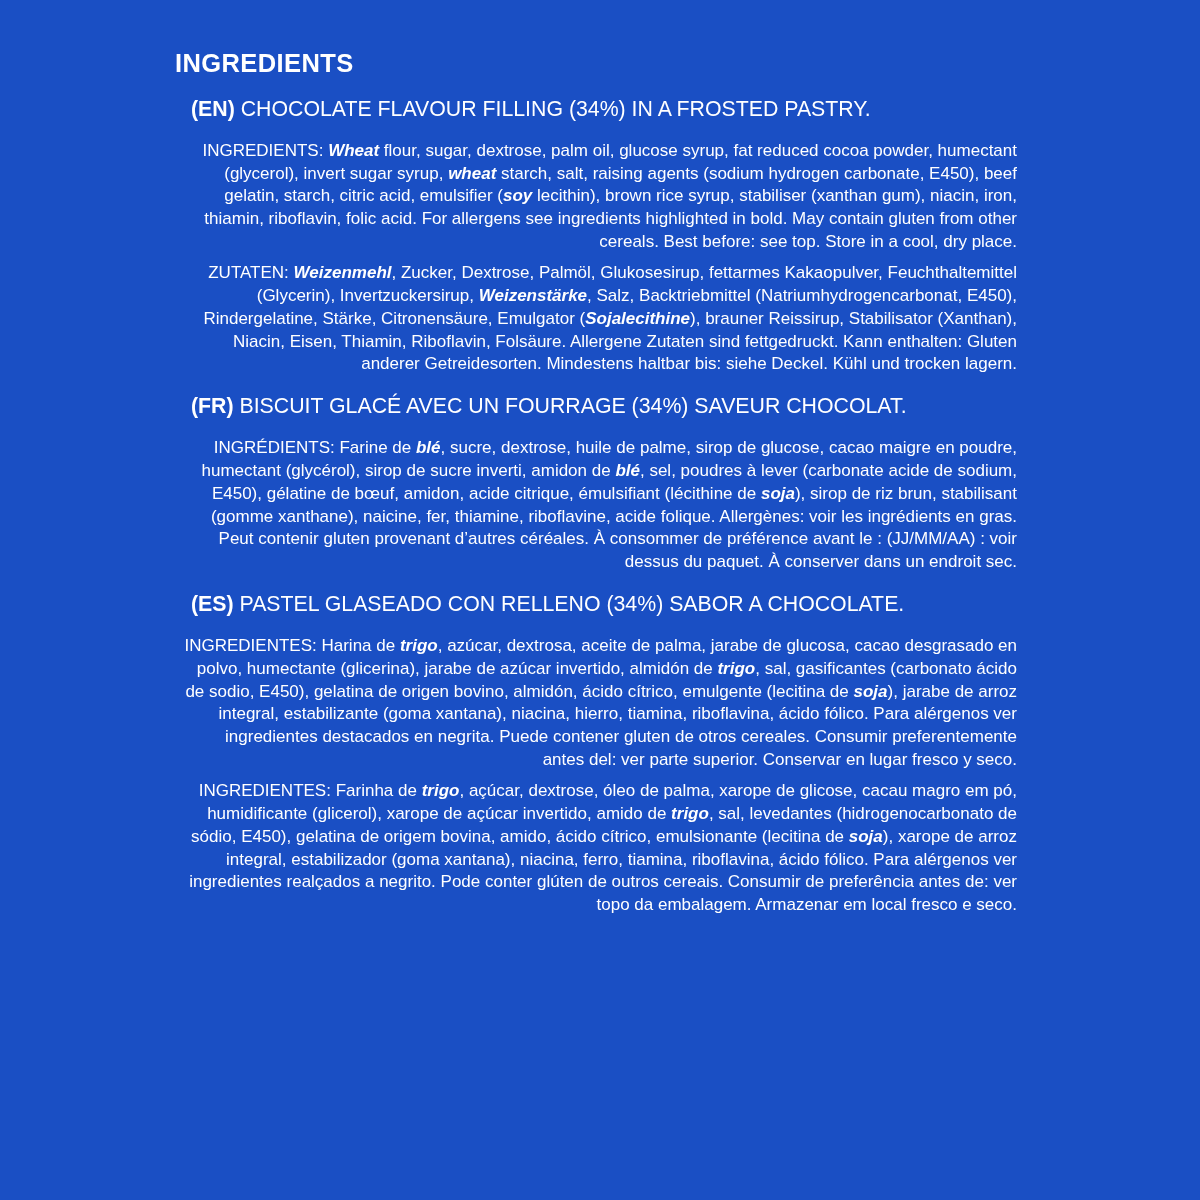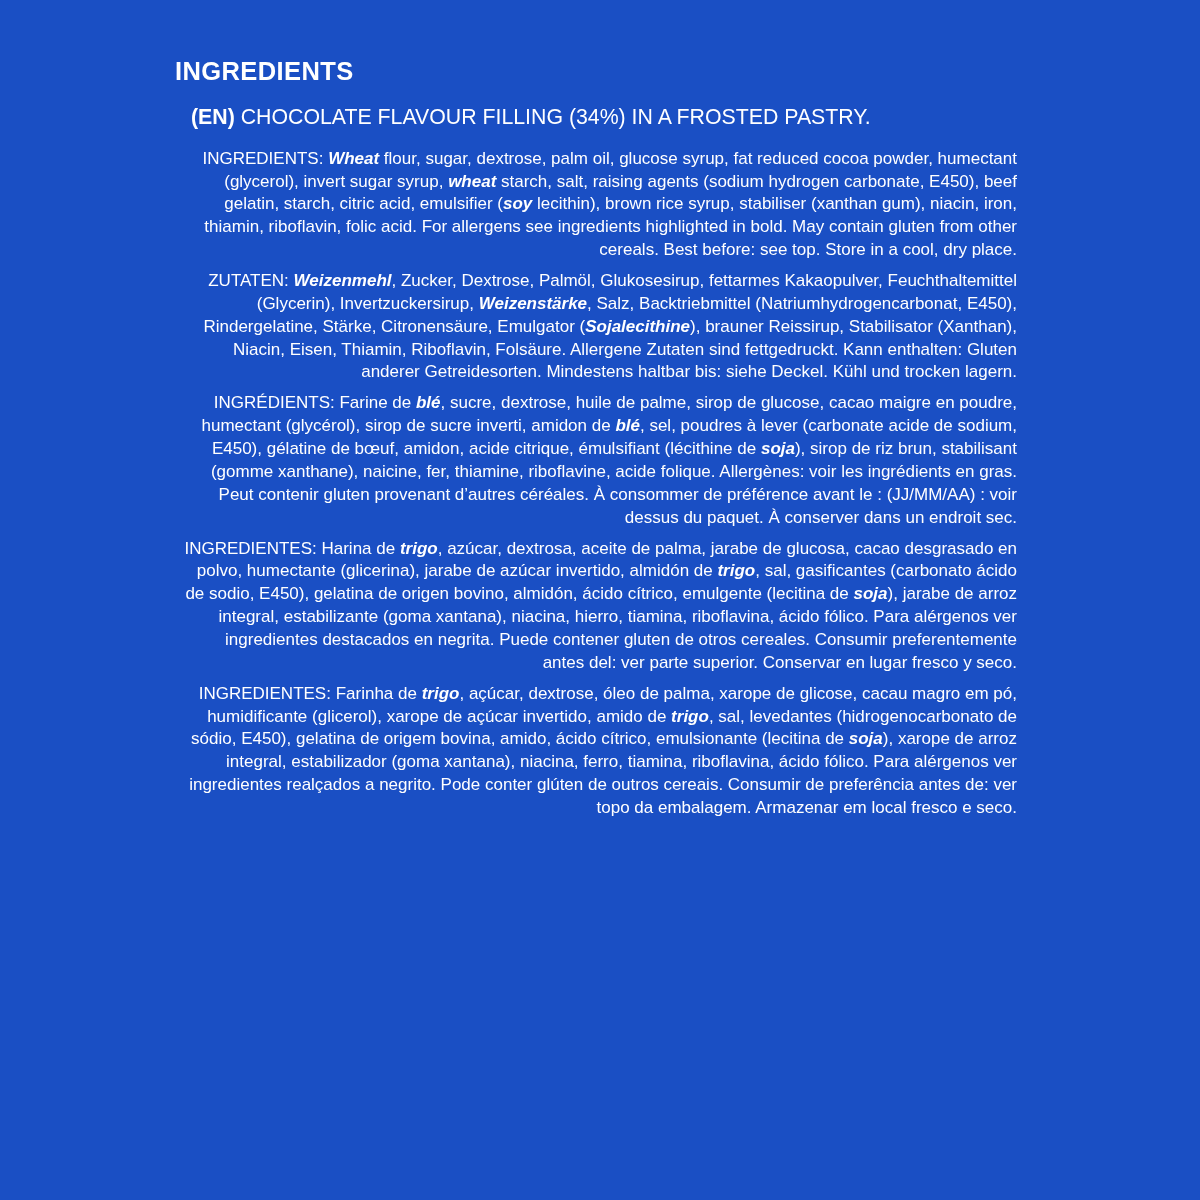--- a/index.html
+++ b/index.html
@@ -18,21 +18,21 @@
     box-sizing: border-box;
     width: 1200px;
     height: 1200px;
     padding: 44px 175px 10px 175px;
   }
   .doc-title {
     font-size: 25.5px;
     font-weight: bold;
     letter-spacing: 0.4px;
     line-height: 1.22;
-    margin: 12px 0 1px 0;
+    margin: 4px 0 1px 0;
   }
   .block {
     margin: 0;
   }
   .lang-head {
     font-size: 21.3px;
     line-height: 1.345;
     margin: 16px;
   }
   .lang-code {
@@ -58,23 +58,25 @@
 
   <div id="sections-root">
       <div class="block">
         <p class="lang-head"><span class="lang-code">(EN)</span> <span>CHOCOLATE FLAVOUR FILLING (34%) IN A FROSTED PASTRY.</span></p>
         <p class="para"><span>INGREDIENTS:</span><span> </span><span class="bi">Wheat</span><span> flour, sugar, dextrose, palm oil, glucose syrup, fat reduced cocoa powder, humectant (glycerol), invert sugar syrup, </span><span class="bi">wheat</span><span> starch, salt, raising agents (sodium hydrogen carbonate, E450), beef gelatin, starch, citric acid, emulsifier (</span><span class="bi">soy</span><span> lecithin), brown rice syrup, stabiliser (xanthan gum), niacin, iron, thiamin, riboflavin, folic acid. For allergens see ingredients highlighted in bold. May contain gluten from other cereals. Best before: see top. Store in a cool, dry place.</span></p>
       </div>
       <div class="block">
         <p class="para"><span>ZUTATEN:</span><span> </span><span class="bi">Weizenmehl</span><span>, Zucker, Dextrose, Palmöl, Glukosesirup, fettarmes Kakaopulver, Feuchthaltemittel (Glycerin), Invertzuckersirup, </span><span class="bi">Weizenstärke</span><span>, Salz, Backtriebmittel (Natriumhydrogencarbonat, E450), Rindergelatine, Stärke, Citronensäure, Emulgator (</span><span class="bi">Sojalecithine</span><span>), brauner Reissirup, Stabilisator (Xanthan), Niacin, Eisen, Thiamin, Riboflavin, Folsäure. Allergene Zutaten sind fettgedruckt. Kann enthalten: Gluten anderer Getreidesorten. Mindestens haltbar bis: siehe Deckel. Kühl und trocken lagern.</span></p>
       </div>
       <div class="block">
+        <p class="lang-head"><span class="lang-code">(FR)</span> <span>BISCUIT GLACÉ AVEC UN FOURRAGE (34%) SAVEUR CHOCOLAT.</span></p>
         <p class="para"><span>INGRÉDIENTS:</span><span> Farine de </span><span class="bi">blé</span><span>, sucre, dextrose, huile de palme, sirop de glucose, cacao maigre en poudre, humectant (glycérol), sirop de sucre inverti, amidon de </span><span class="bi">blé</span><span>, sel, poudres à lever (carbonate acide de sodium, E450), gélatine de bœuf, amidon, acide citrique, émulsifiant (lécithine de </span><span class="bi">soja</span><span>), sirop de riz brun, stabilisant (gomme xanthane), naicine, fer, thiamine, riboflavine, acide folique. Allergènes: voir les ingrédients en gras. Peut contenir gluten provenant d’autres céréales. À consommer de préférence avant le : (JJ/MM/AA) : voir dessus du paquet. À conserver dans un endroit sec.</span></p>
       </div>
       <div class="block">
+        <p class="lang-head"><span class="lang-code">(ES)</span> <span>PASTEL GLASEADO CON RELLENO (34%) SABOR A CHOCOLATE.</span></p>
         <p class="para"><span>INGREDIENTES:</span><span> Harina de </span><span class="bi">trigo</span><span>, azúcar, dextrosa, aceite de palma, jarabe de glucosa, cacao desgrasado en polvo, humectante (glicerina), jarabe de azúcar invertido, almidón de </span><span class="bi">trigo</span><span>, sal, gasificantes (carbonato ácido de sodio, E450), gelatina de origen bovino, almidón, ácido cítrico, emulgente (lecitina de </span><span class="bi">soja</span><span>), jarabe de arroz integral, estabilizante (goma xantana), niacina, hierro, tiamina, riboflavina, ácido fólico. Para alérgenos ver ingredientes destacados en negrita. Puede contener gluten de otros cereales. Consumir preferentemente antes del: ver parte superior. Conservar en lugar fresco y seco.</span></p>
       </div>
       <div class="block">
         <p class="para"><span>INGREDIENTES:</span><span> Farinha de </span><span class="bi">trigo</span><span>, açúcar, dextrose, óleo de palma, xarope de glicose, cacau magro em pó, humidificante (glicerol), xarope de açúcar invertido, amido de </span><span class="bi">trigo</span><span>, sal, levedantes (hidrogenocarbonato de sódio, E450), gelatina de origem bovina, amido, ácido cítrico, emulsionante (lecitina de </span><span class="bi">soja</span><span>), xarope de arroz integral, estabilizador (goma xantana), niacina, ferro, tiamina, riboflavina, ácido fólico. Para alérgenos ver ingredientes realçados a negrito. Pode conter glúten de outros cereais. Consumir de preferência antes de: ver topo da embalagem. Armazenar em local fresco e seco.</span></p>
       </div>
     </div>
 
 </div>
 
 </body></html>

